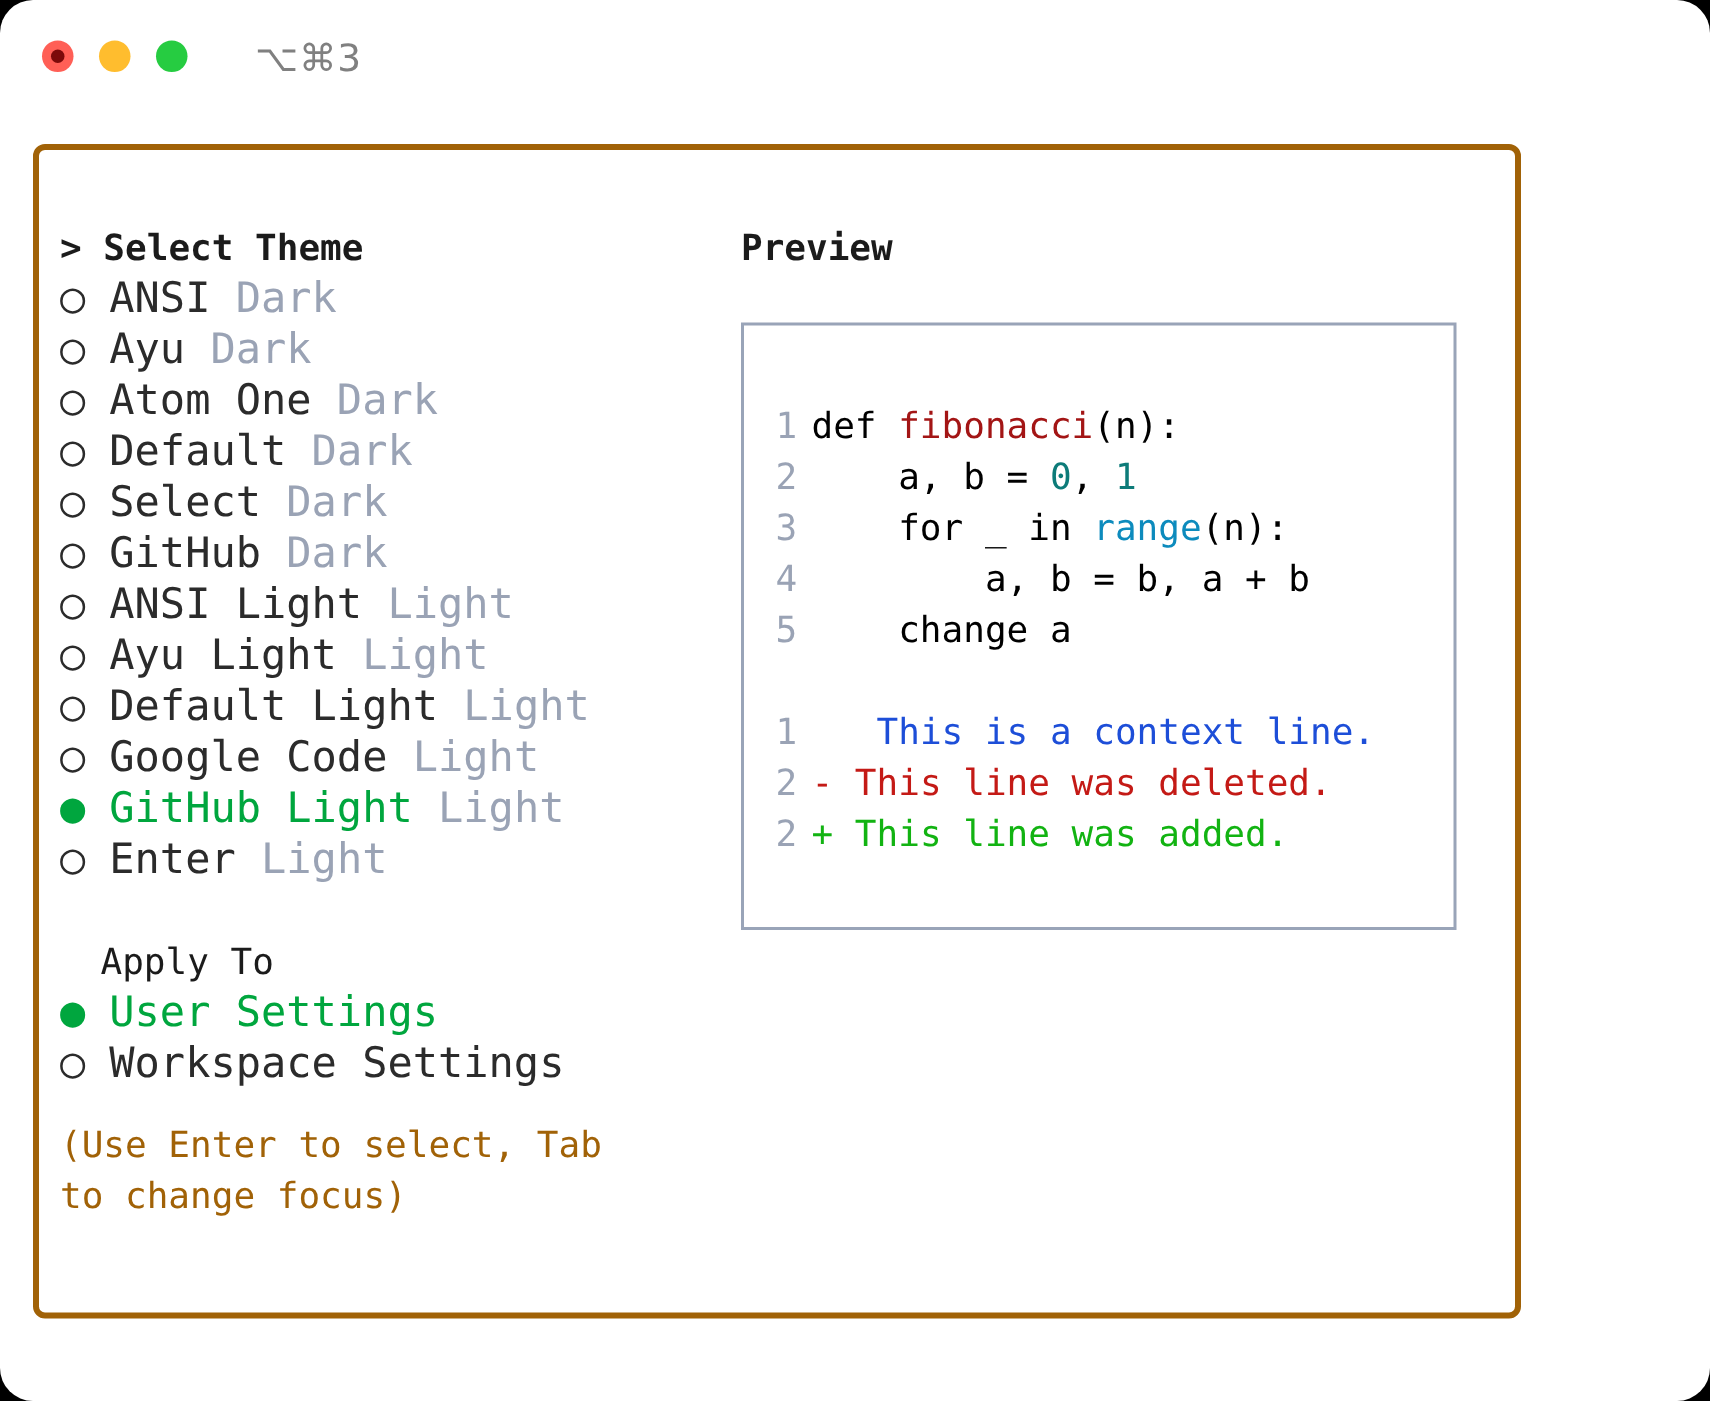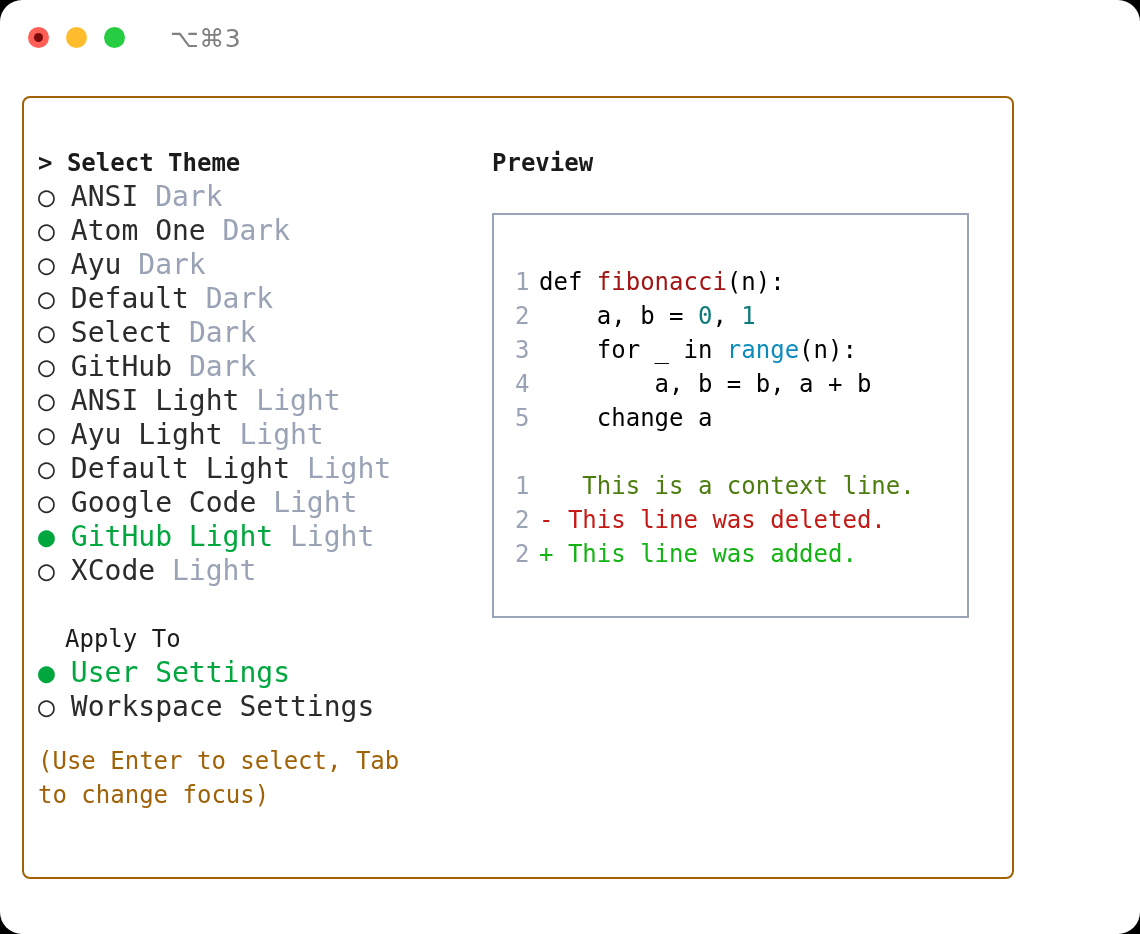--- a/index.html
+++ b/index.html
@@ -70,21 +70,21 @@
     white-space: pre;
   }
 
   
   #panel {
     position: absolute;
     left: 22px;
     top: 96px;
     width: 992px;
     height: 783px;
-    border: 2px solid #a16207;
+    border: 4px solid #a16207;
     border-radius: 8px;
     box-sizing: border-box;
     background: #ffffff;
   }
 
   
   #left-col {
     position: absolute;
     left: 14px;
     top: 48px;
@@ -175,21 +175,21 @@
     width: 24px;
     text-align: left;
   }
   .tok-fn    { color: #a31515; text-align: right; }
   .tok-num   { color: #0d7b79; }
   .tok-call  { color: #0d8bbd; margin-top: 12px; }
   .tok-plain { color: #000000; }
 
   .diff-gap { height: 34px; }
   .diff-line { font-size: 24px; line-height: 34px; white-space: pre; }
-  .diff-ctx { color: #4d7c0f; }
+  .diff-ctx { color: #1d4ed8; }
   .diff-del { color: #c41a16; }
   .diff-add { color: #12b312; }
 </style>
 </head>
 <body>
 
 <div id="window">
 
   <div id="titlebar">
     <div class="lights">
@@ -201,31 +201,31 @@
   </div>
 
   <div id="panel">
 
     <div id="left-col">
 
       <div class="section-head"><span>&gt;</span><span> </span><span>Select Theme</span></div>
 
       <div id="theme-list">
           <div class="opt-row"><span class="bullet marker-hollow">○</span><span> </span><span class="opt-label">ANSI</span><span> </span><span class="tag">Dark</span></div>
+          <div class="opt-row"><span class="bullet marker-hollow">○</span><span> </span><span class="opt-label">Ayu</span><span> </span><span class="tag">Dark</span></div>
           <div class="opt-row"><span class="bullet marker-hollow">○</span><span> </span><span class="opt-label">Atom One</span><span> </span><span class="tag">Dark</span></div>
-          <div class="opt-row"><span class="bullet marker-hollow">○</span><span> </span><span class="opt-label">Ayu</span><span> </span><span class="tag">Dark</span></div>
           <div class="opt-row"><span class="bullet marker-hollow">○</span><span> </span><span class="opt-label">Default</span><span> </span><span class="tag">Dark</span></div>
           <div class="opt-row"><span class="bullet marker-hollow">○</span><span> </span><span class="opt-label">Select</span><span> </span><span class="tag">Dark</span></div>
           <div class="opt-row"><span class="bullet marker-hollow">○</span><span> </span><span class="opt-label">GitHub</span><span> </span><span class="tag">Dark</span></div>
           <div class="opt-row"><span class="bullet marker-hollow">○</span><span> </span><span class="opt-label">ANSI Light</span><span> </span><span class="tag">Light</span></div>
           <div class="opt-row"><span class="bullet marker-hollow">○</span><span> </span><span class="opt-label">Ayu Light</span><span> </span><span class="tag">Light</span></div>
           <div class="opt-row"><span class="bullet marker-hollow">○</span><span> </span><span class="opt-label">Default Light</span><span> </span><span class="tag">Light</span></div>
           <div class="opt-row"><span class="bullet marker-hollow">○</span><span> </span><span class="opt-label">Google Code</span><span> </span><span class="tag">Light</span></div>
           <div class="opt-row selected"><span class="bullet marker-filled">●</span><span> </span><span class="opt-label">GitHub Light</span><span> </span><span class="tag">Light</span></div>
-          <div class="opt-row"><span class="bullet marker-hollow">○</span><span> </span><span class="opt-label">XCode</span><span> </span><span class="tag">Light</span></div>
+          <div class="opt-row"><span class="bullet marker-hollow">○</span><span> </span><span class="opt-label">Enter</span><span> </span><span class="tag">Light</span></div>
         </div>
 
       <div class="spacer-sm"></div>
 
       <div class="apply-head">Apply To</div>
 
       <div id="apply-list">
           <div class="opt-row selected"><span class="bullet marker-filled">●</span><span> </span><span class="opt-label">User Settings</span></div>
           <div class="opt-row"><span class="bullet marker-hollow">○</span><span> </span><span class="opt-label">Workspace Settings</span></div>
         </div>

